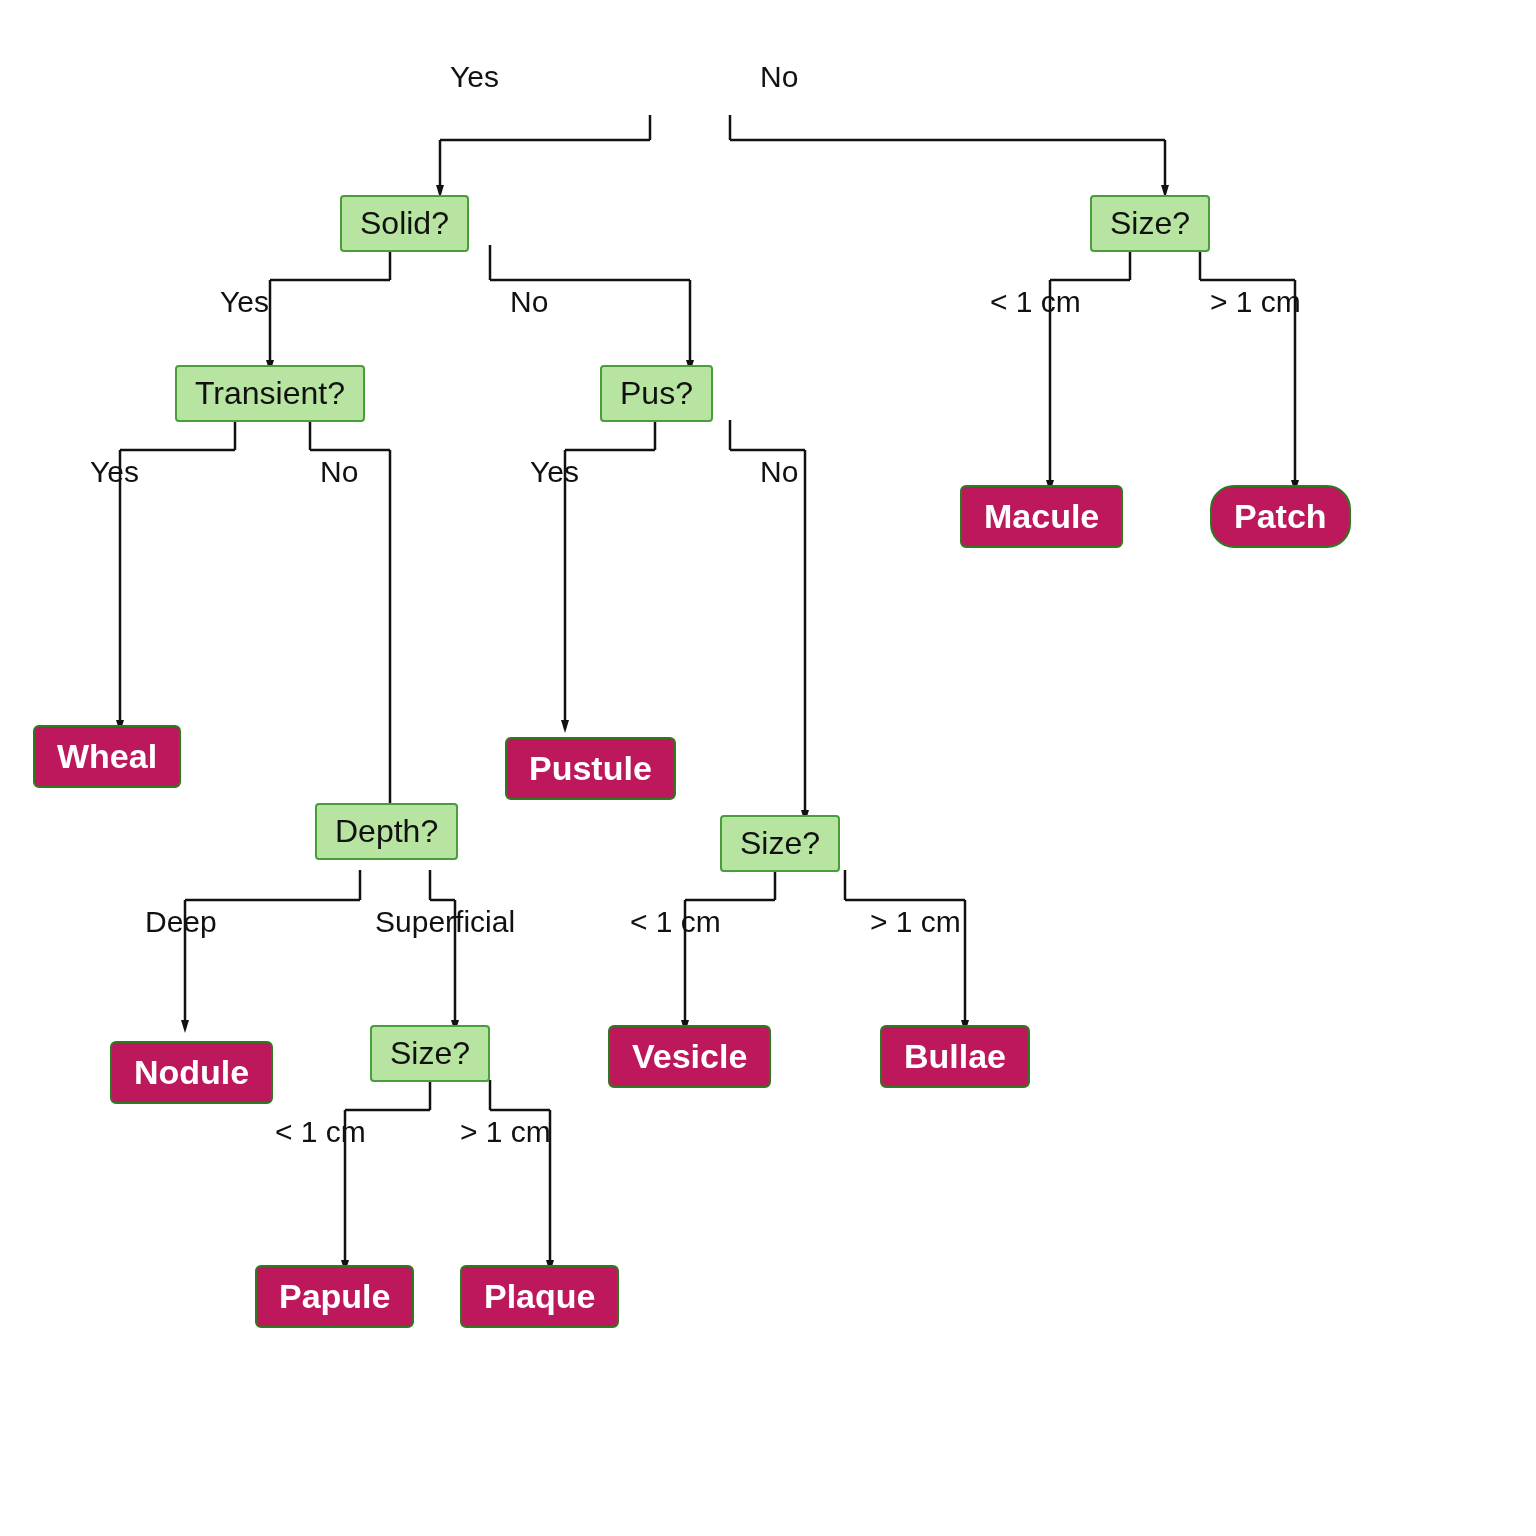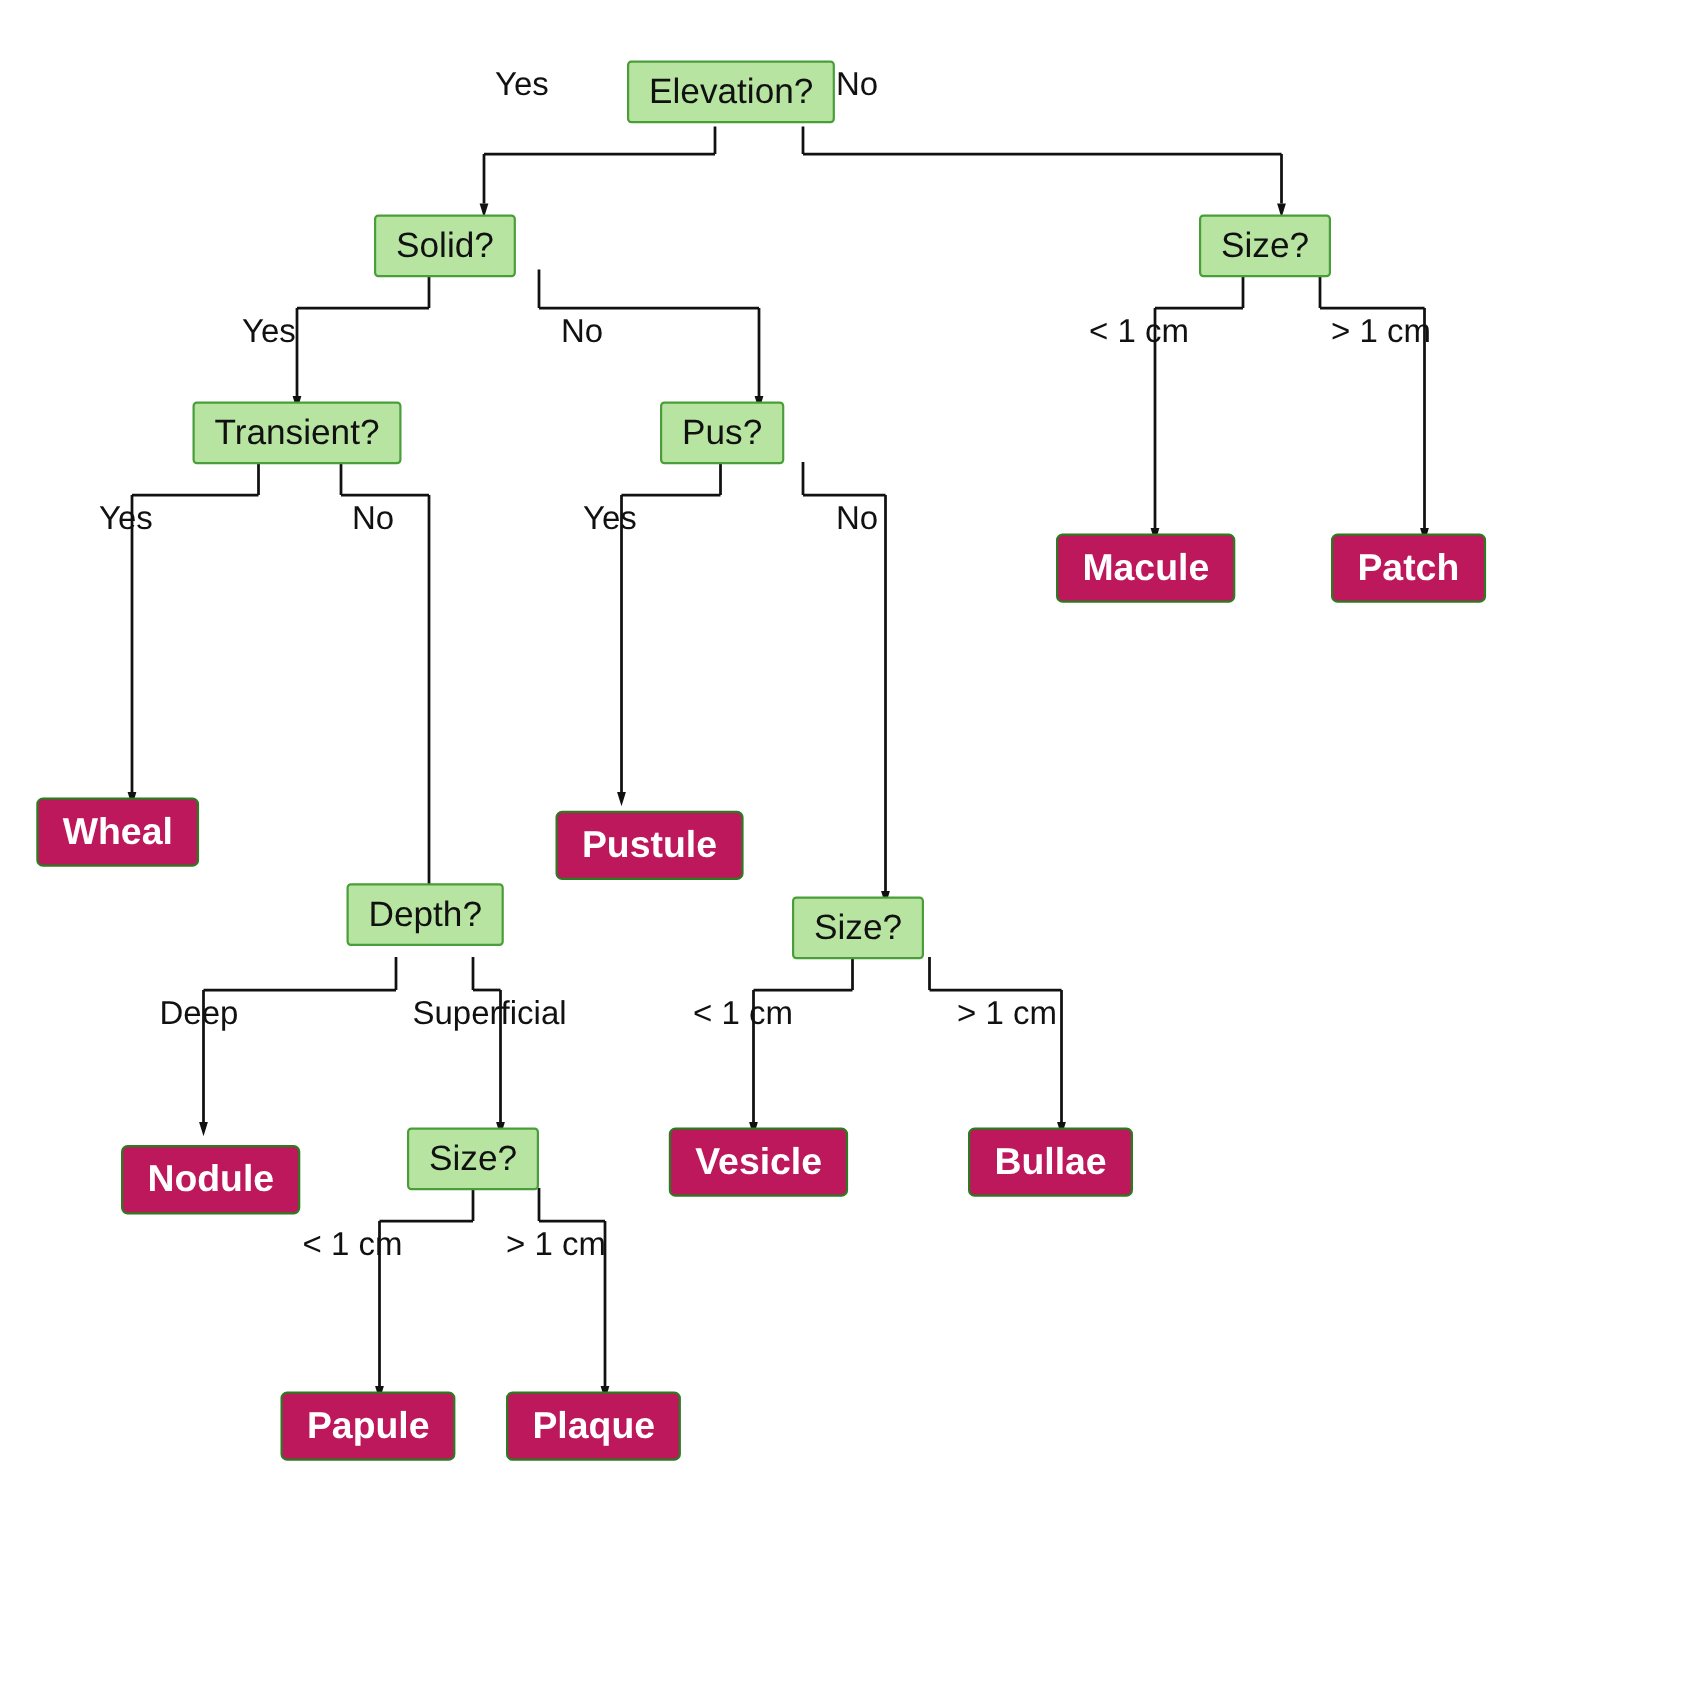--- a/index.html
+++ b/index.html
@@ -136,21 +136,20 @@
     <line x1="430" y1="1110" x2="345" y2="1110" stroke="#111" stroke-width="2.5"></line>
     <line x1="345" y1="1110" x2="345" y2="1260" stroke="#111" stroke-width="2.5"></line>
     <polygon points="341,1260 349,1260 345,1273" fill="#111"></polygon>
 
     <line x1="490" y1="1080" x2="490" y2="1110" stroke="#111" stroke-width="2.5"></line>
     <line x1="490" y1="1110" x2="550" y2="1110" stroke="#111" stroke-width="2.5"></line>
     <line x1="550" y1="1110" x2="550" y2="1260" stroke="#111" stroke-width="2.5"></line>
     <polygon points="546,1260 554,1260 550,1273" fill="#111"></polygon>
   </svg>
 
-  <div class="node-question" style="left:570px; top:55px;">Elevation?</div>
 
   <div class="label-text" style="left:450px; top:60px;">Yes</div>
 
   <div class="label-text" style="left:760px; top:60px;">No</div>
 
   <div class="node-question" style="left:340px; top:195px;">Solid?</div>
 
   <div class="node-question" style="left:1090px; top:195px;">Size?</div>
 
   <div class="label-text" style="left:220px; top:285px;">Yes</div>
@@ -160,21 +159,21 @@
   <div class="label-text" style="left:990px; top:285px;">&lt; 1 cm</div>
 
   <div class="label-text" style="left:1210px; top:285px;">&gt; 1 cm</div>
 
   <div class="node-question" style="left:175px; top:365px;">Transient?</div>
 
   <div class="node-question" style="left:600px; top:365px;">Pus?</div>
 
   <div class="node-answer" style="left:960px; top:485px;">Macule</div>
 
-  <div class="node-answer" style="left:1210px; top:485px;">Patch</div>
+  <div class="node-answer" style="left:1210px; top:485px;border-radius:24px;">Patch</div>
 
   <div class="label-text" style="left:90px; top:455px;">Yes</div>
 
   <div class="label-text" style="left:320px; top:455px;">No</div>
 
   <div class="label-text" style="left:530px; top:455px;">Yes</div>
 
   <div class="label-text" style="left:760px; top:455px;">No</div>
 
   <div class="node-answer" style="left:33px; top:725px;">Wheal</div>

